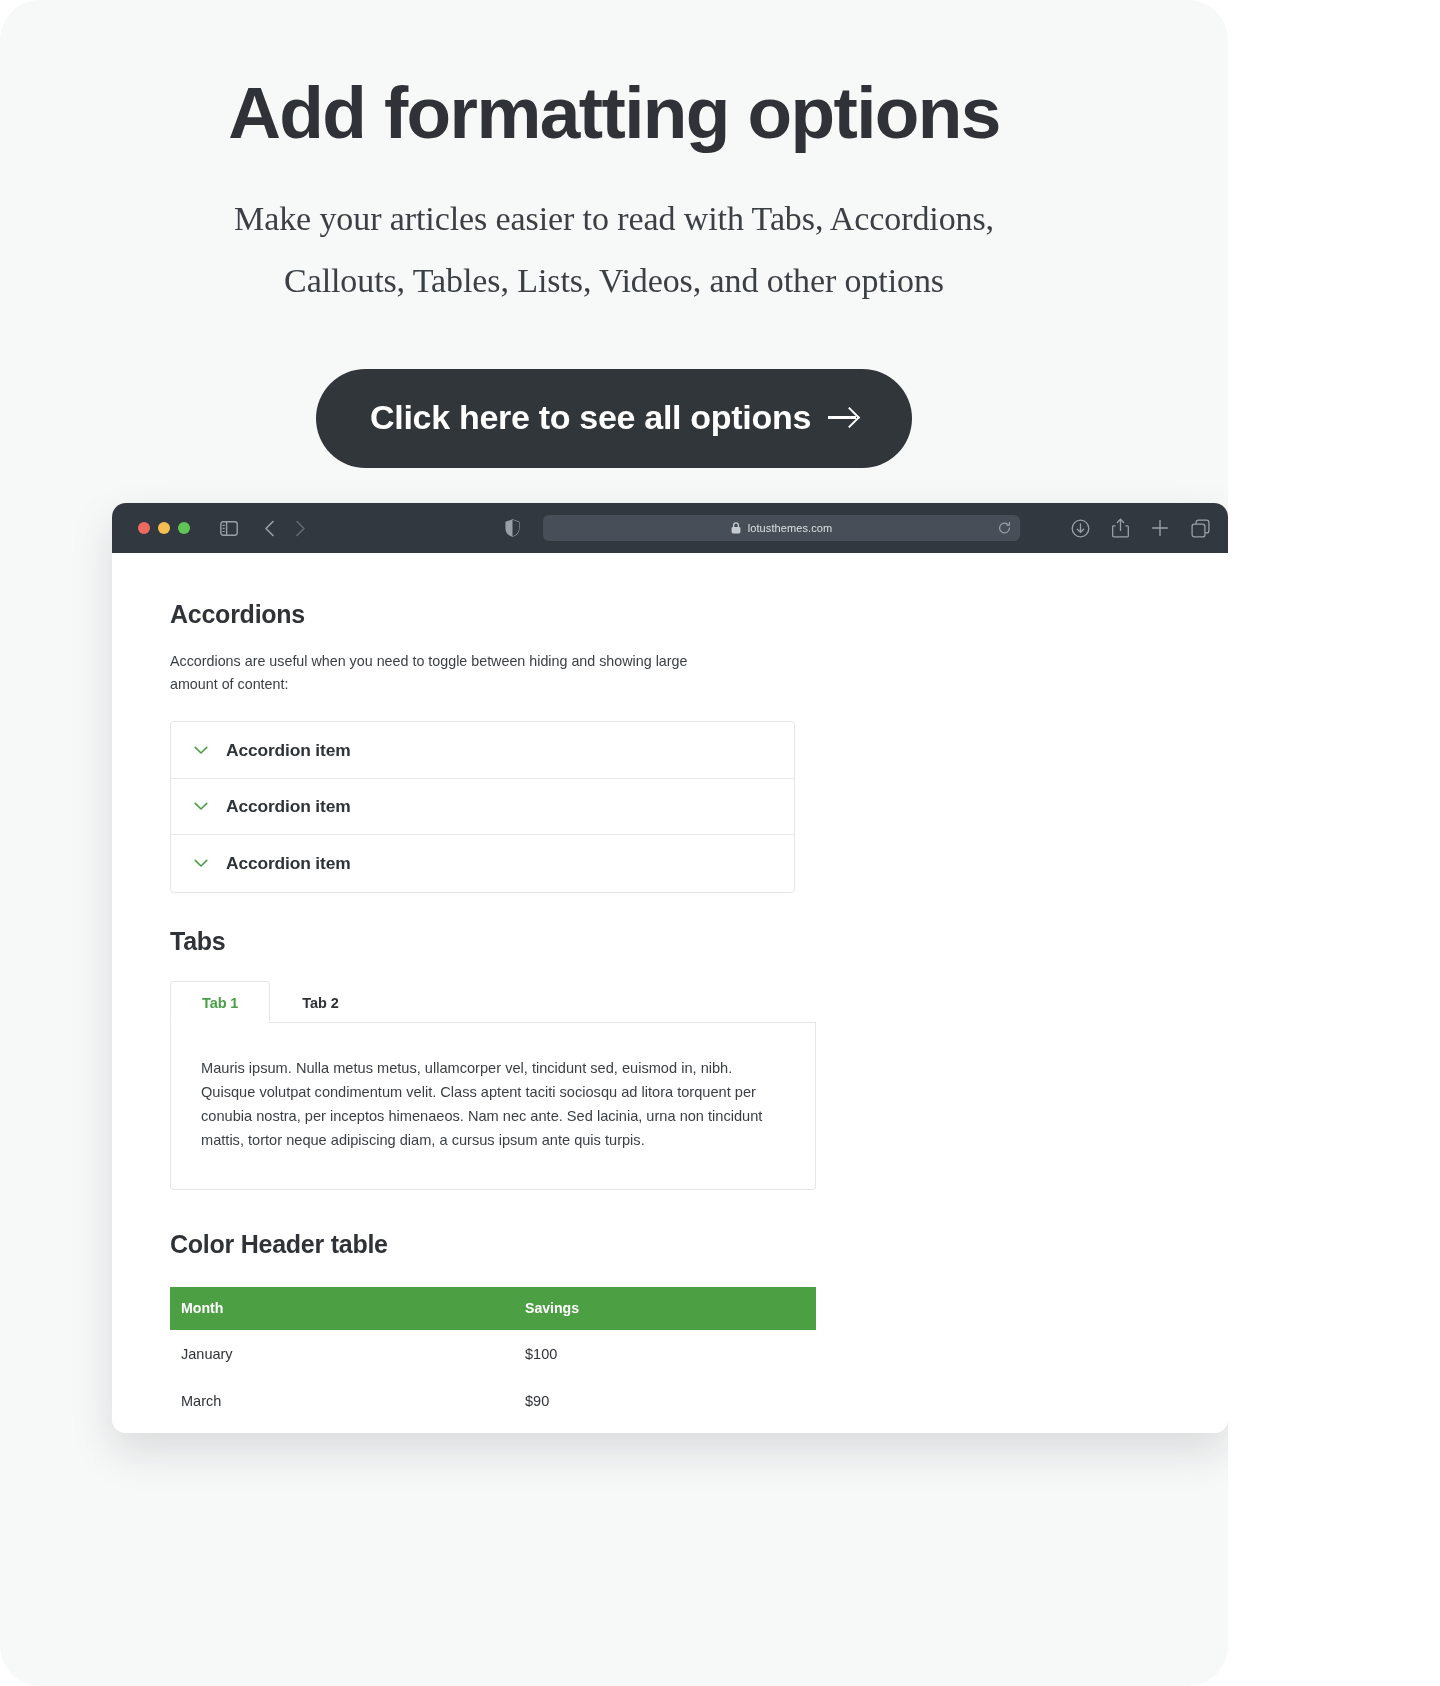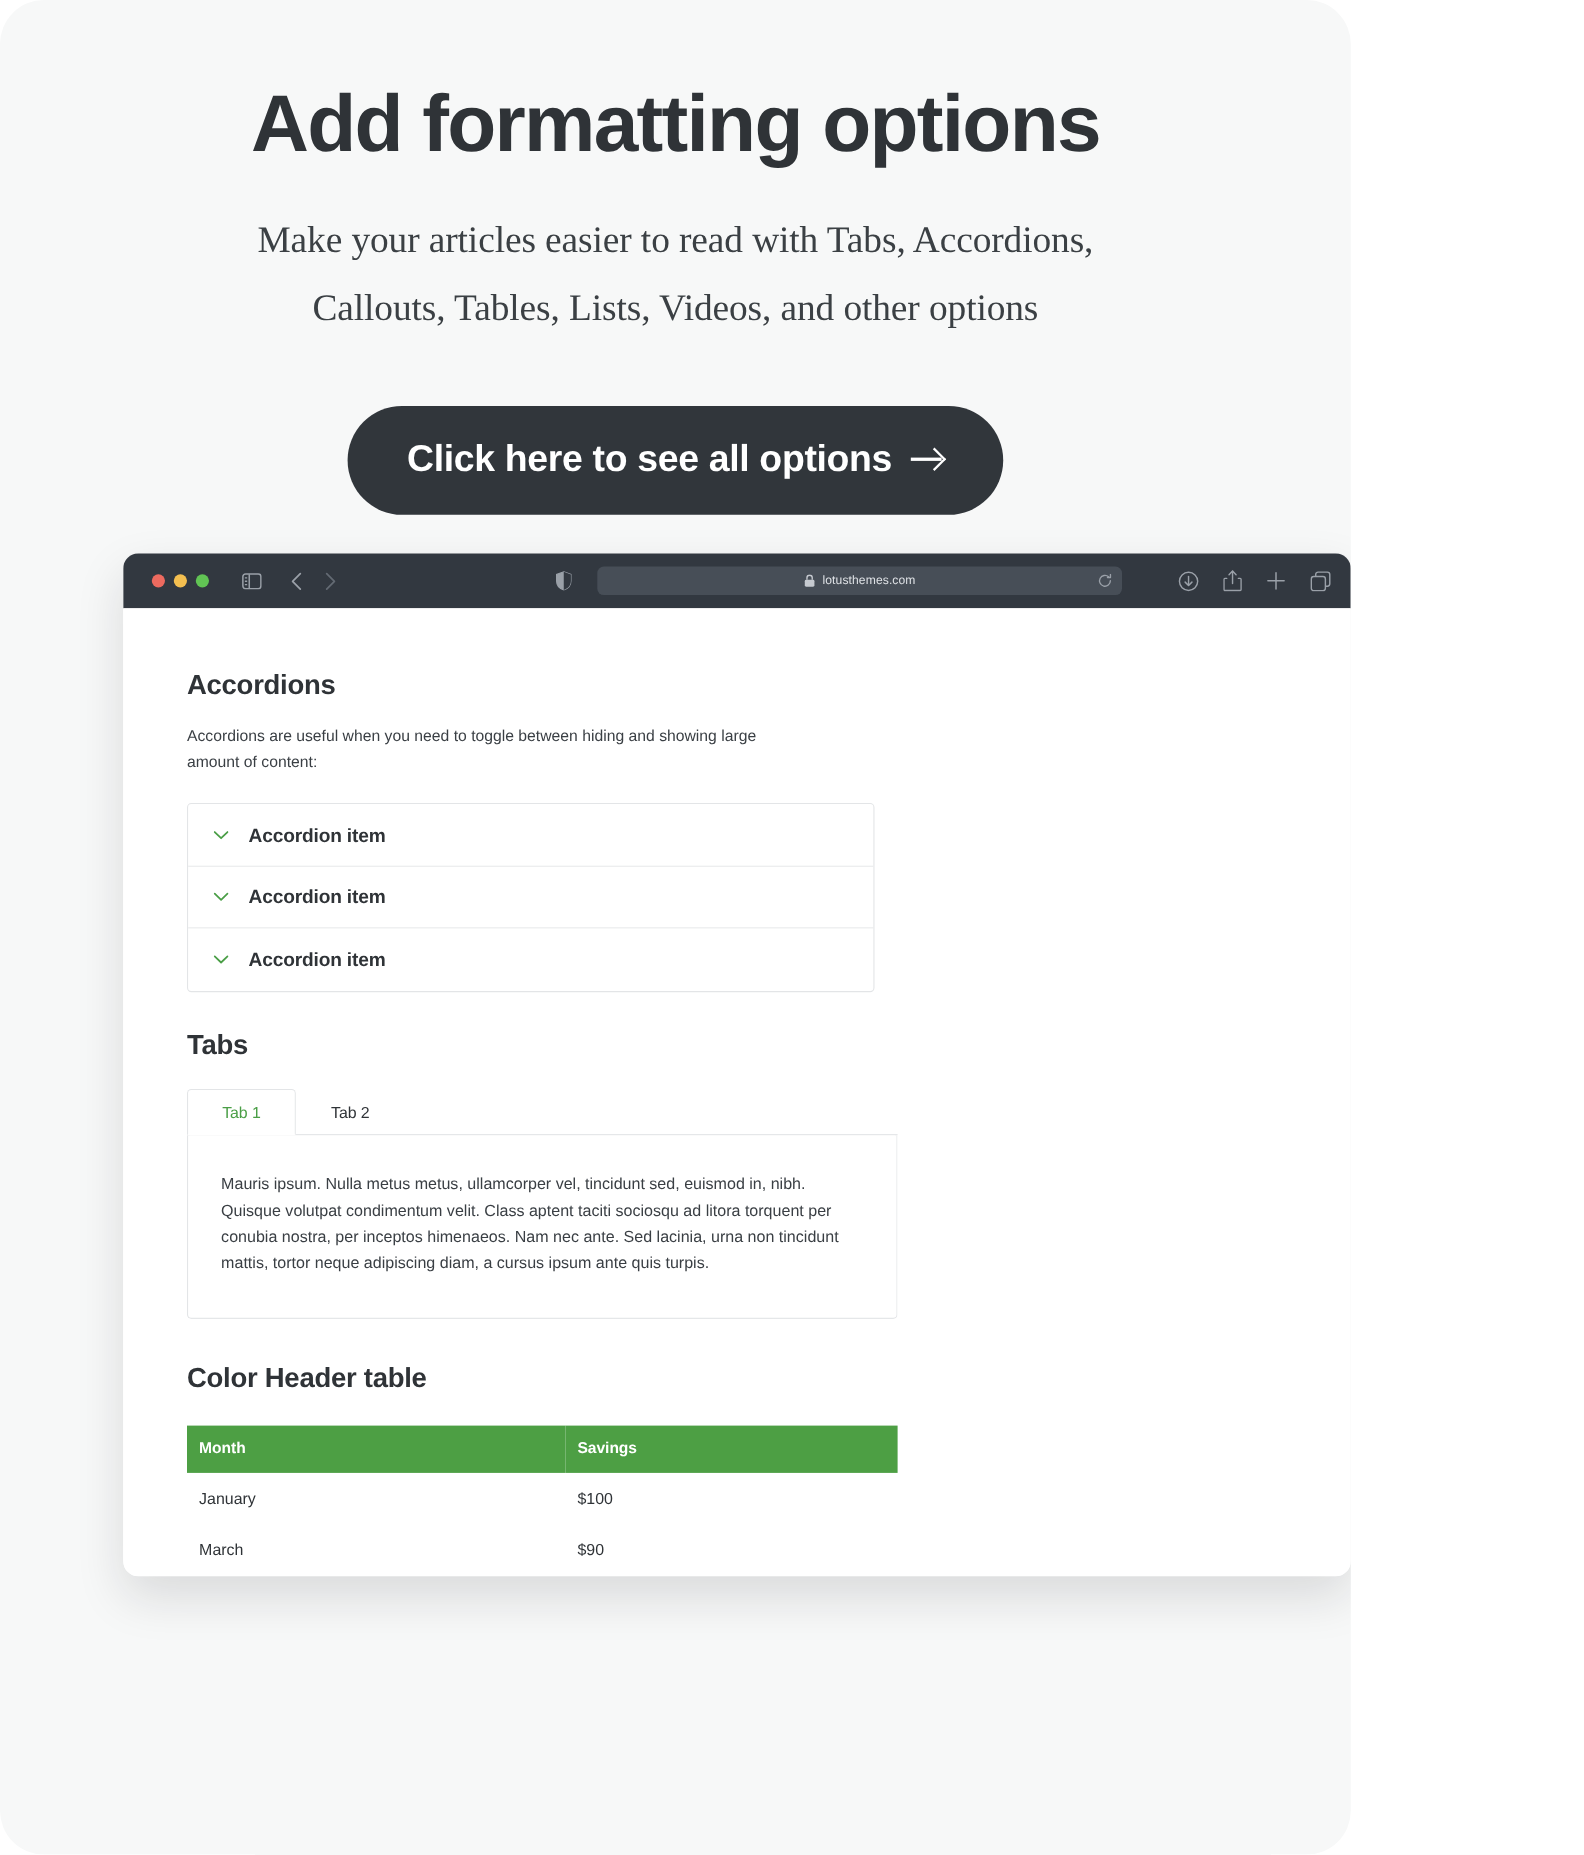--- a/index.html
+++ b/index.html
@@ -174,24 +174,25 @@
     top: 50%;
     transform: translateY(-50%);
     display: flex;
     align-items: center;
     gap: 22px;
   }
 
   
   .viewport {
     background: #ffffff;
-    padding: 56px 58px 0 58px;
+    padding: 28px 58px 0 58px;
     height: 880px;
     overflow: hidden;
     position: relative;
+    margin-top: 19px;
   }
 
   .sec-title {
     font-size: 25px;
     font-weight: 700;
     color: #2f3337;
     letter-spacing: -0.25px;
   }
 
   .sec-para {
@@ -239,21 +240,21 @@
   .tabs-block { margin-top: 25px; width: 646px; }
   .tabs-row {
     display: flex;
     align-items: flex-end;
     position: relative;
     border-bottom: 1px solid #e3e5e7;
   }
   .tab {
     padding: 13px 31px 11px;
     font-size: 14.5px;
-    font-weight: 400;
+    font-weight: 700;
     color: #2f3337;
     cursor: pointer;
     background: transparent;
     border: 1px solid transparent;
     border-bottom: none;
     position: relative;
     letter-spacing: -0.1px;
   }
   .tab.active {
     color: #4a9e46;

